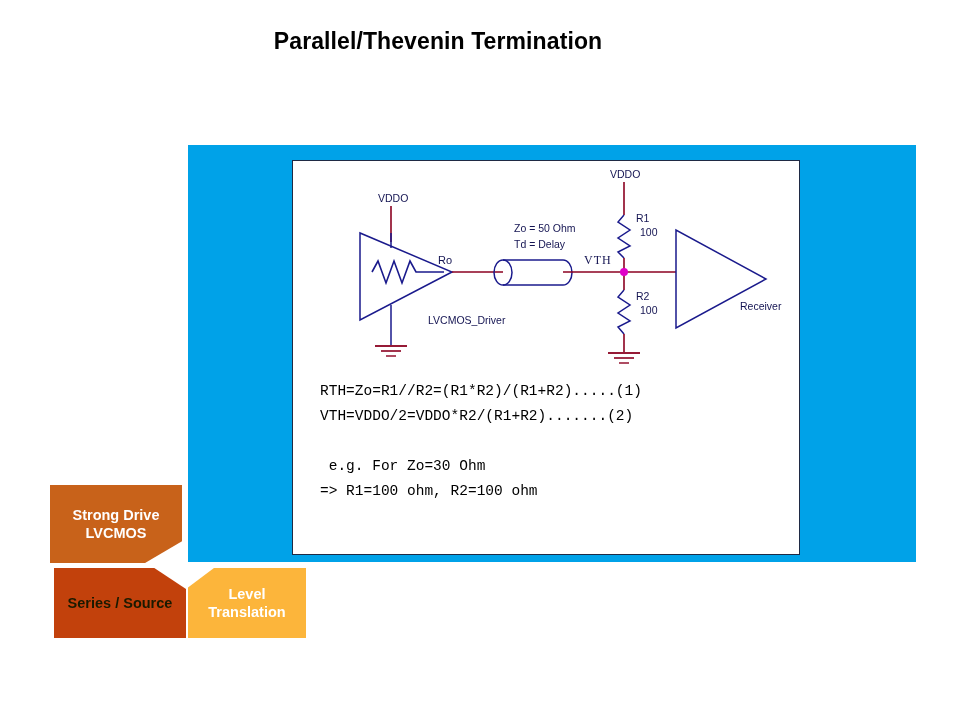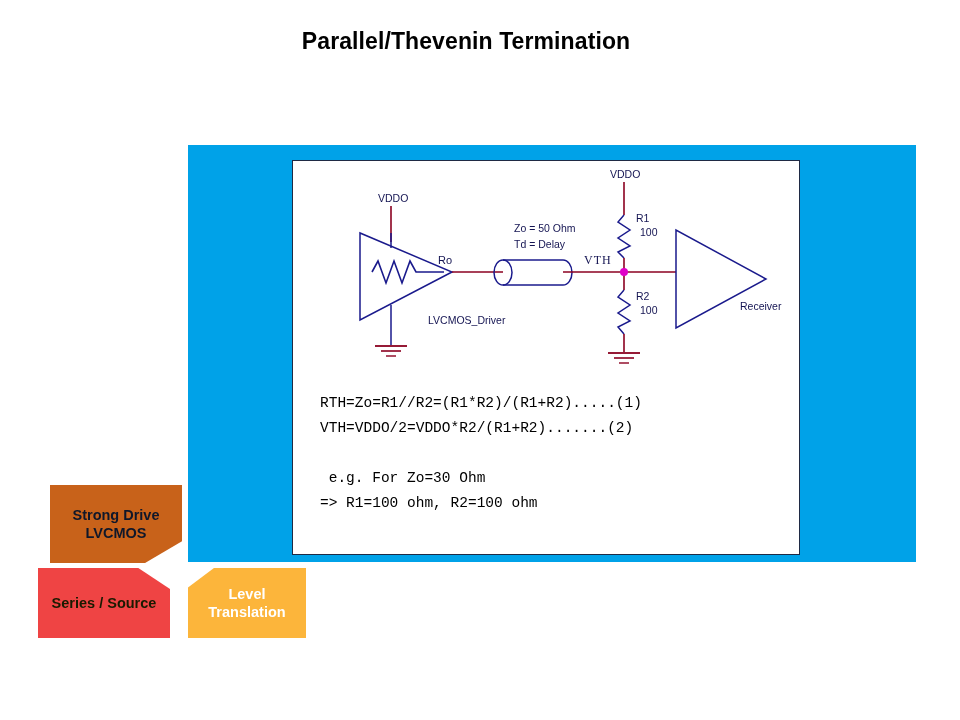--- a/index.html
+++ b/index.html
@@ -27,21 +27,20 @@
     position: absolute;
     left: 0;
     top: 28px;
     width: 876px;
     text-align: center;
     font-size: 23px;
     font-weight: bold;
     color: #000000;
     letter-spacing: 0.1px;
     font-family: "Liberation Sans", sans-serif;
-    padding-left: 28px;
   }
 
   
   .blue-panel {
     position: absolute;
     left: 188px;
     top: 145px;
     width: 728px;
     height: 417px;
     background: #00a2e8;
@@ -64,21 +63,21 @@
     left: 292px;
     top: 160px;
     width: 508px;
     height: 230px;
   }
 
   
   .formula-block {
     position: absolute;
     left: 320px;
-    top: 396px;
+    top: 384px;
     width: 470px;
     font-family: "Liberation Mono", "DejaVu Sans Mono", monospace;
     font-size: 14.5px;
     color: #000000;
     line-height: 1.0;
   }
   .formula-line {
     height: 25px;
     white-space: pre;
     letter-spacing: 0px;
@@ -95,28 +94,28 @@
     font-weight: bold;
     font-size: 14.5px;
     line-height: 1.25;
     font-family: "Liberation Sans", sans-serif;
   }
 
   .tile-strong-drive {
     left: 50px; top: 485px;
     width: 132px; height: 78px;
     background: #c8621a;
-    color: #0f172a;
+    color: #ffffff;
     clip-path: polygon(0 0, 100% 0, 100% 72%, 72% 100%, 0 100%);
   }
 
   .tile-series-source {
-    left: 38px; top: 568px;
+    left: 54px; top: 568px;
     width: 132px; height: 70px;
-    background: #ef4444;
+    background: #c2410c;
     color: #1a1a00;
     clip-path: polygon(0 0, 76% 0, 100% 30%, 100% 100%, 0 100%);
   }
 
   .tile-level-translation {
     left: 188px; top: 568px;
     width: 118px; height: 70px;
     background: #fcb53b;
     color: #ffffff;
     clip-path: polygon(22% 0, 100% 0, 100% 100%, 0 100%, 0 28%);

